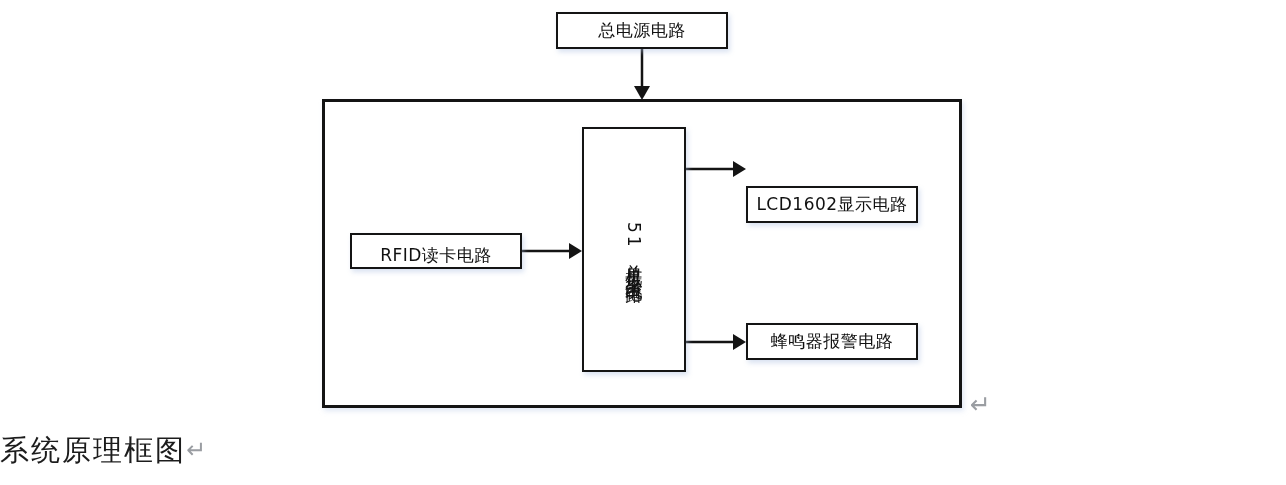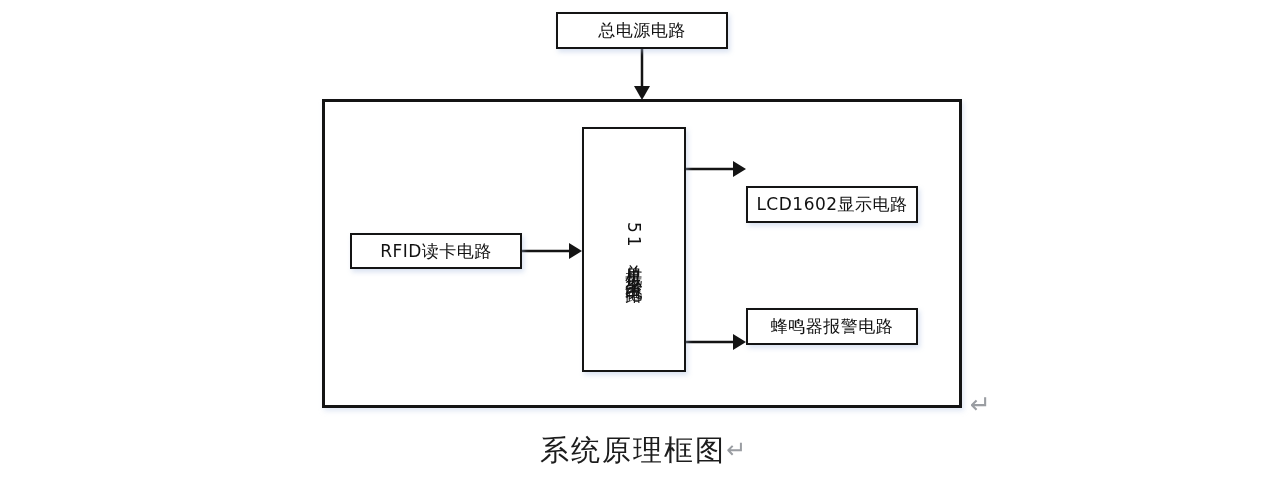--- a/index.html
+++ b/index.html
@@ -33,43 +33,42 @@
   }
   .outer-box {
     left: 322px; top: 99px;
     width: 640px; height: 309px;
     border-width: 3px;
     background: transparent;
     box-shadow: 2px 3px 5px rgba(170,190,225,0.35);
   }
   .node-power  { left: 556px; top: 12px;  width: 172px; height: 37px; }
   .node-mcu    { left: 582px; top: 127px; width: 104px; height: 245px; }
-  .node-rfid   { left: 350px; top: 233px; width: 172px; height: 36px; }
+  .node-rfid   { left: 350px; top: 233px; width: 172px; height: 36px; align-items: flex-end; }
   .node-lcd    { left: 746px; top: 150px; width: 172px; height: 37px; margin-top: 36px; }
-  .node-buzzer { left: 746px; top: 308px; width: 172px; height: 37px; justify-content: center; }
+  .node-buzzer { left: 746px; top: 323px; width: 172px; height: 37px; justify-content: center; }
   .node-label {
     font-size: 17px;
     color: #111111;
     white-space: nowrap;
     letter-spacing: 0.5px;
   }
   .v-label {
     writing-mode: vertical-rl;
     text-orientation: mixed;
     font-size: 17px;
     color: #111111;
     letter-spacing: 3px;
     line-height: 1.2;
     white-space: nowrap;
   }
   .caption {
     position: absolute;
     left: 0; top: 431px;
     width: 1286px;
-    text-align: center;
     font-family: "DejaVu Serif", "Liberation Serif", serif;
     font-size: 29px;
     color: #1c1c1c;
     letter-spacing: 2px;
   }
   .return-mark {
     color: #9a9da2;
     font-family: "DejaVu Sans", sans-serif;
     font-weight: 400;
   }

